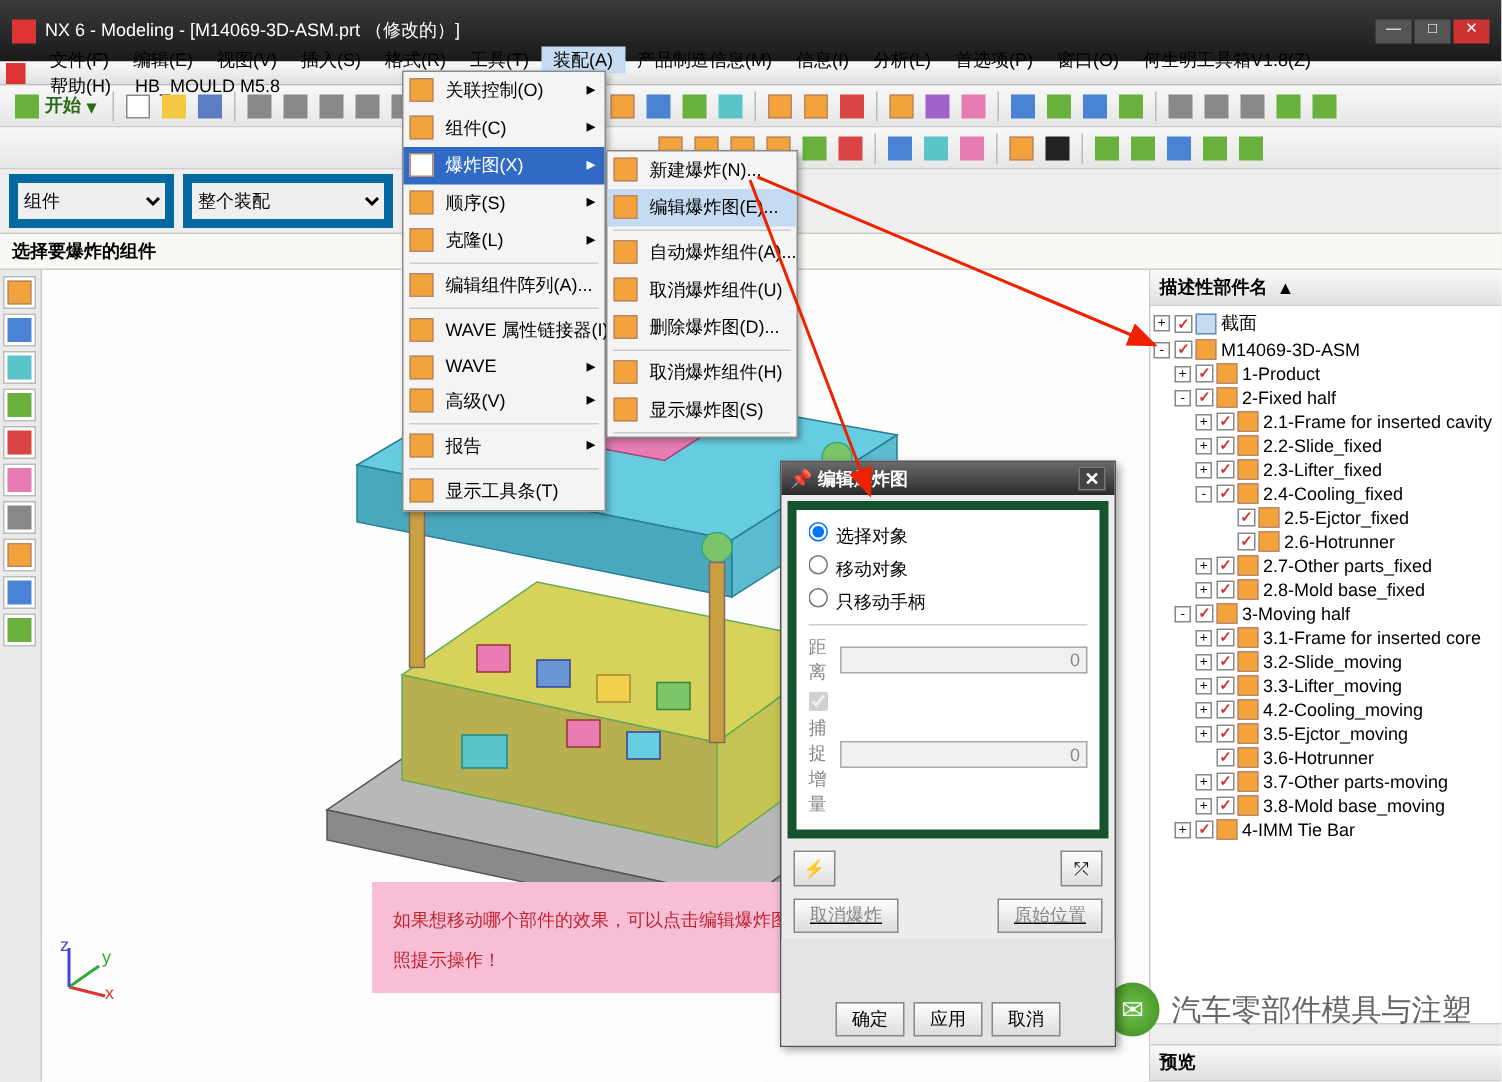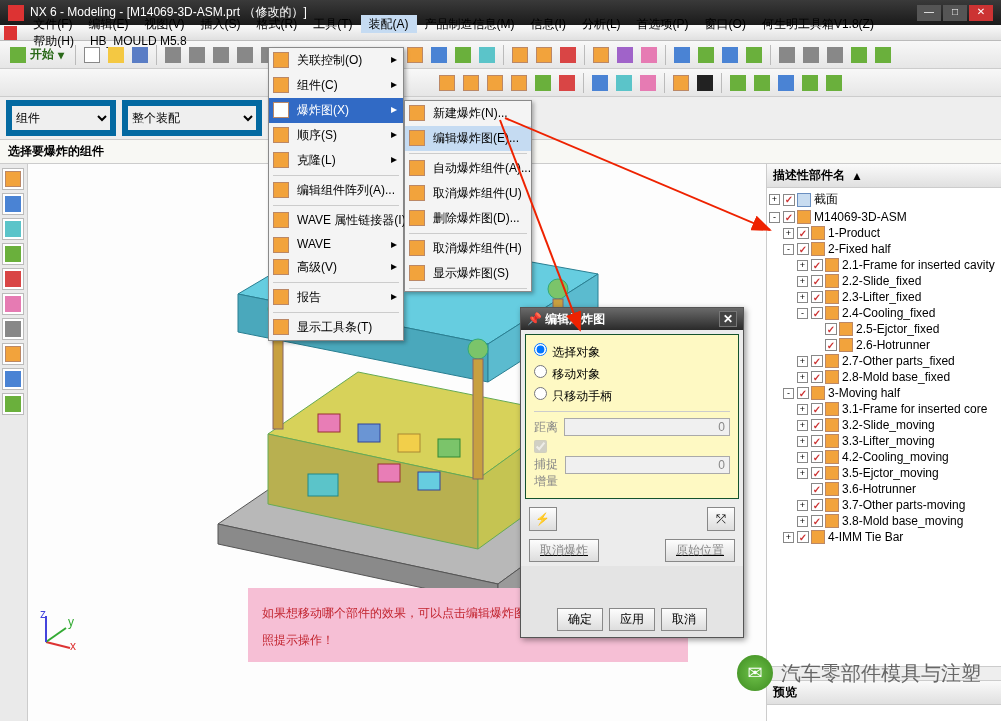--- a/index.html
+++ b/index.html
@@ -1,19 +1,19 @@
 <!DOCTYPE html>
 <html><head>
 <meta charset="utf-8">
 <style>
 * { margin: 0; padding: 0; box-sizing: border-box; font-family: "Microsoft YaHei", Arial, sans-serif; font-size: 12px; }
 body { width: 1001px; height: 721px; background: #f0f0f0; position: relative; overflow: hidden; }
 
 
-.titlebar { height: 25px; background: linear-gradient(#3a3a3a, #1a1a1a); color: #fff; display: flex; align-items: center; padding: 0 8px; }
+.titlebar { height: 41px; background: linear-gradient(#3a3a3a, #1a1a1a); color: #fff; display: flex; align-items: center; padding: 0 8px; }
 .titlebar-icon { width: 16px; height: 16px; background: #d33; margin-right: 6px; }
 .win-btns { margin-left: auto; display: flex; gap: 2px; }
 .win-btn { width: 24px; height: 16px; background: #555; color: #fff; text-align: center; line-height: 14px; font-size: 10px; }
 .win-btn.close { background: #c33; }
 
 
 .menubar { height: 16px; background: linear-gradient(#fafafa, #e0e0e0); display: flex; align-items: center; padding: 0 4px; border-bottom: 1px solid #bbb; }
 .menubar-icon { width: 14px; height: 14px; background: #d33; margin-right: 8px; }
 .menu-item { padding: 2px 8px; cursor: pointer; white-space: nowrap; }
 .menu-item.active { background: #c5dbf2; }
@@ -65,21 +65,21 @@
 .dropdown li .mi-ico { position: absolute; left: 4px; top: 4px; width: 16px; height: 16px; }
 .dropdown hr { border: none; border-top: 1px solid #ccc; margin: 2px 4px; }
 
 .menu1 { left: 268px; top: 47px; width: 136px; }
 .menu2 { left: 404px; top: 100px; width: 128px; }
 
 
 .dialog { position: absolute; left: 520px; top: 307px; width: 224px; background: #ececec; border: 1px solid #555; box-shadow: 2px 2px 6px rgba(0,0,0,0.4); z-index: 90; }
 .dlg-title { height: 22px; background: linear-gradient(#6a6a6a, #2a2a2a); color: #fff; display: flex; align-items: center; padding: 0 6px; font-weight: bold; }
 .dlg-close { margin-left: auto; width: 18px; height: 16px; background: #444; text-align: center; line-height: 14px; cursor: pointer; border: 1px solid #777; }
-.dlg-body { background: #fef9c3; padding: 6px 8px; border: 1px solid #14532d; margin: 4px; }
+.dlg-body { background: #ffffff; padding: 6px 8px; border: 6px solid #14532d; margin: 4px; }
 .dlg-row { display: flex; align-items: center; gap: 6px; padding: 2px 0; }
 .dlg-row input[type=radio], .dlg-row input[type=checkbox] { margin-right: 2px; }
 .dlg-num { flex: 1; border: 1px solid #aaa; background: #f0f0f0; color: #888; padding: 1px 4px; text-align: right; }
 .dlg-btns { display: flex; justify-content: center; gap: 6px; padding: 6px; background: #e4e4e4; }
 .dlg-btns button { padding: 2px 10px; border: 1px solid #888; background: linear-gradient(#fdfdfd, #ddd); cursor: pointer; font-size: 12px; margin-top: 36px; }
 .dlg-extra { display: flex; justify-content: space-between; padding: 4px 8px; text-decoration: underline; }
 .dlg-extra button { padding: 2px 10px; border: 1px solid #888; background: linear-gradient(#fdfdfd, #ddd); color: #888; }
 .dlg-iconrow { display: flex; gap: 6px; padding: 4px 8px; }
 .dlg-iconbtn { width: 28px; height: 24px; border: 1px solid #888; background: linear-gradient(#fdfdfd, #ddd); }
 

